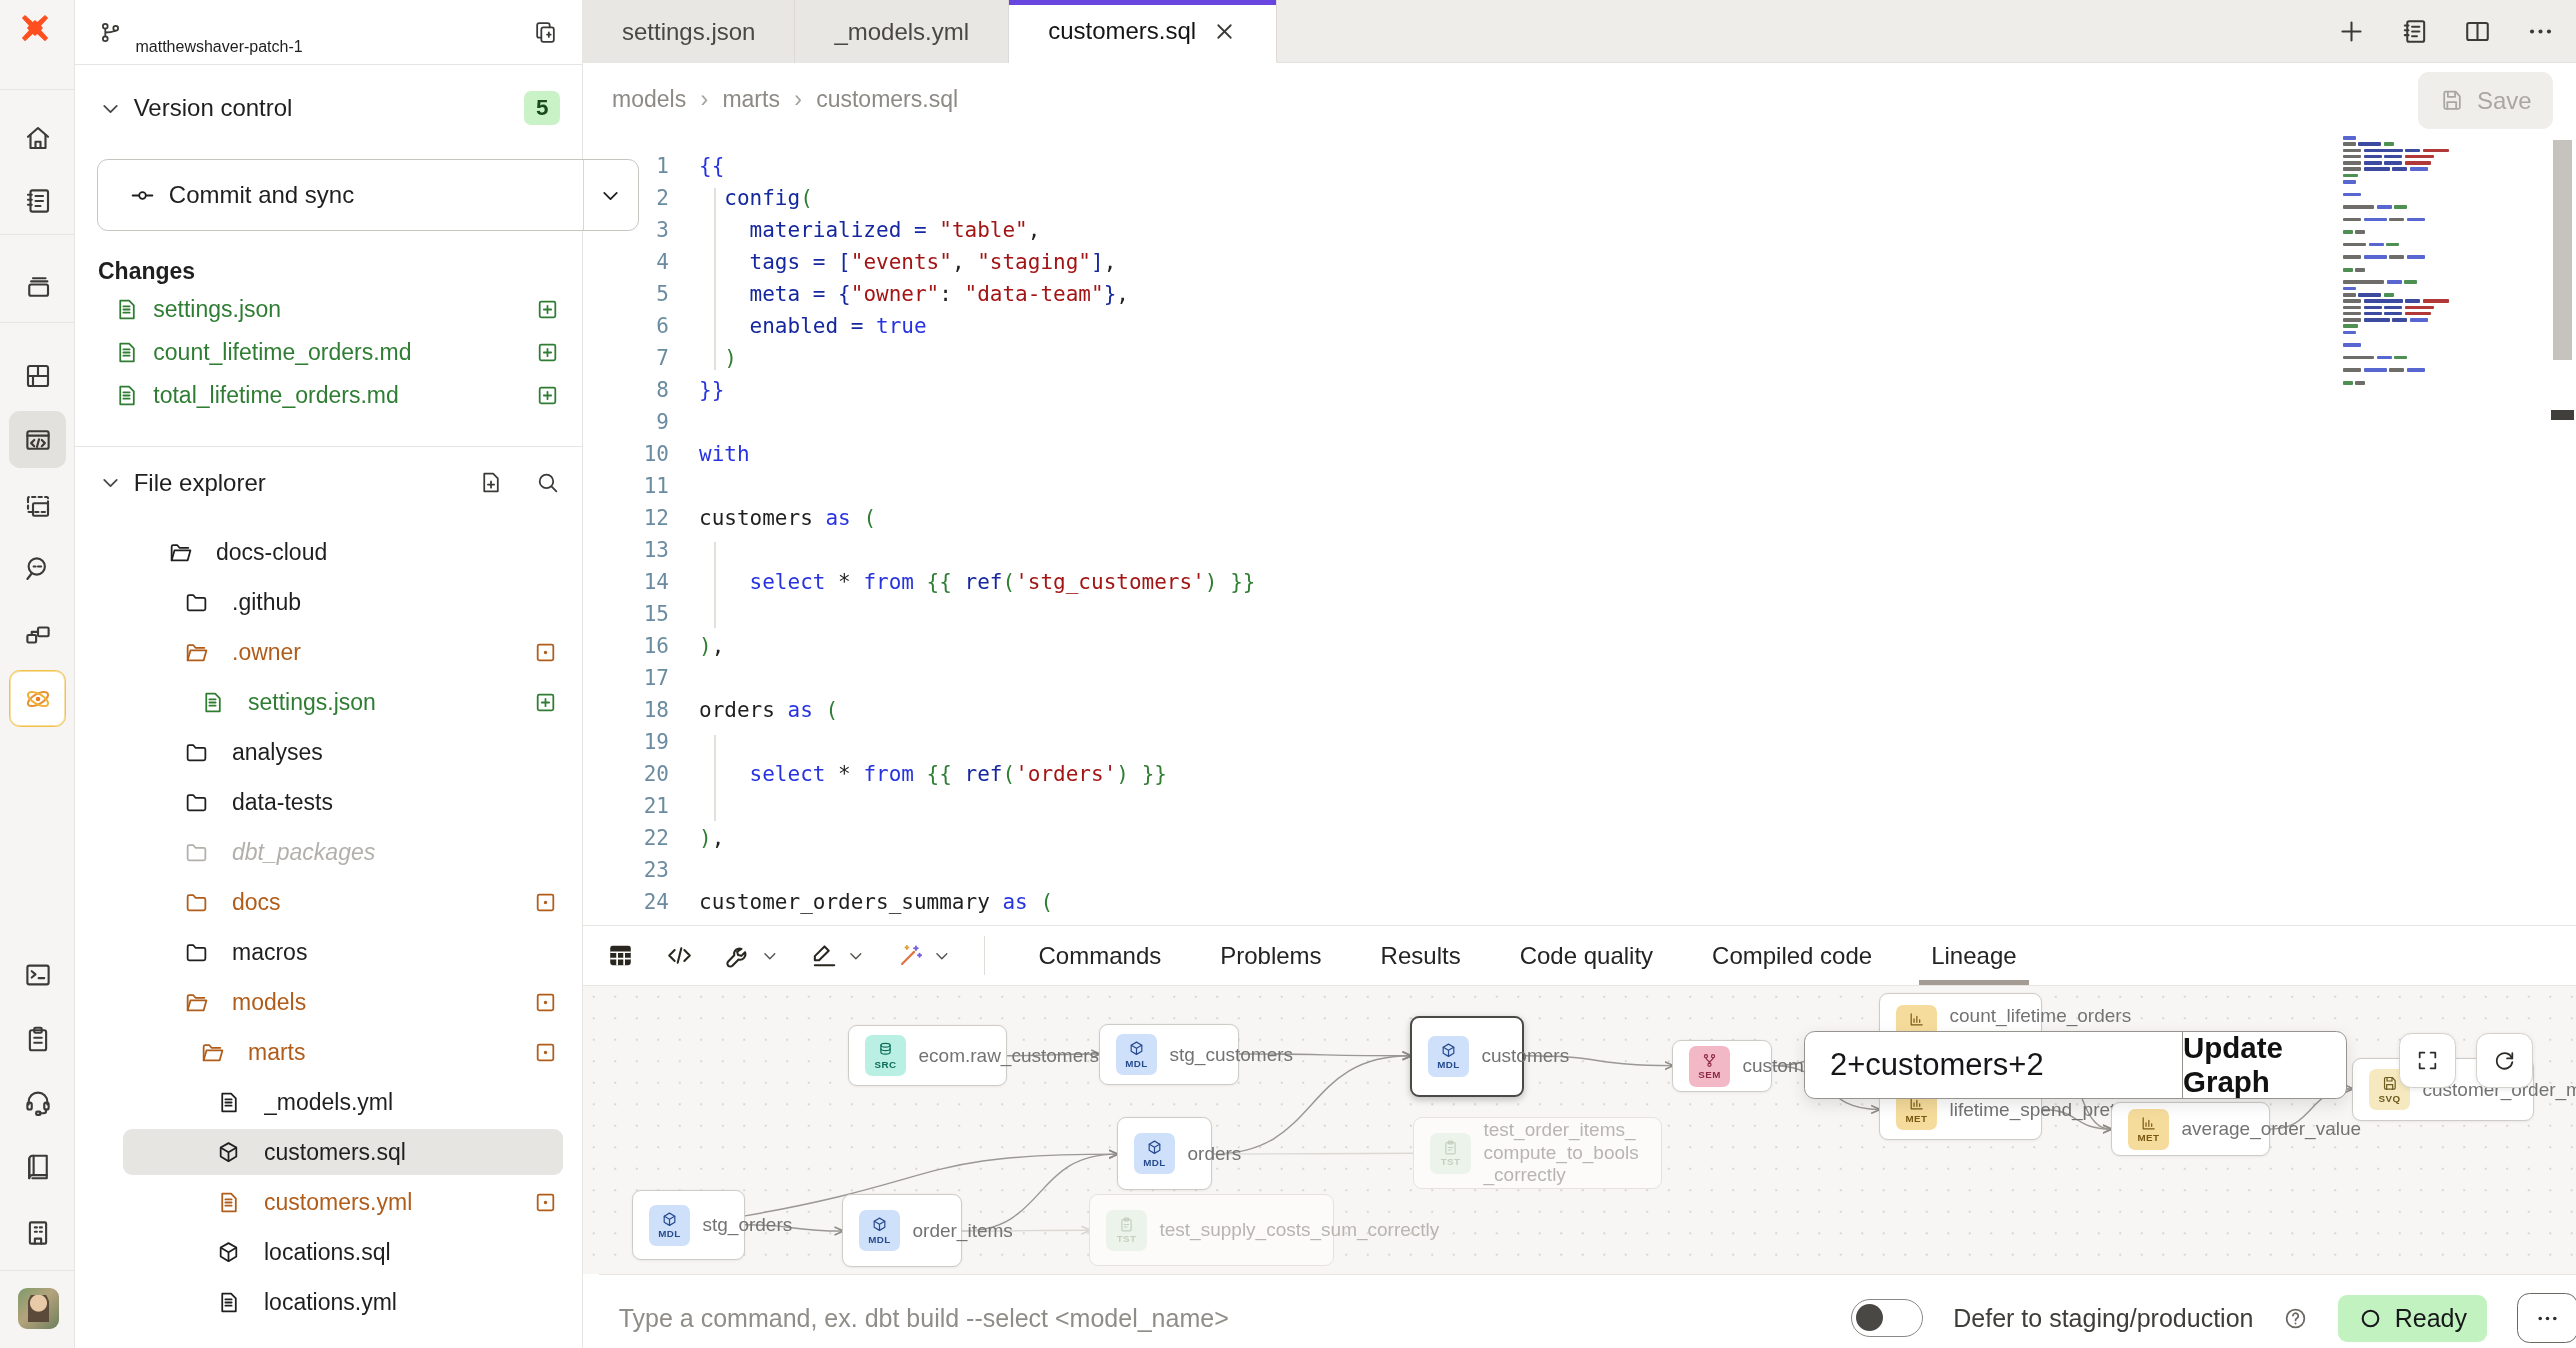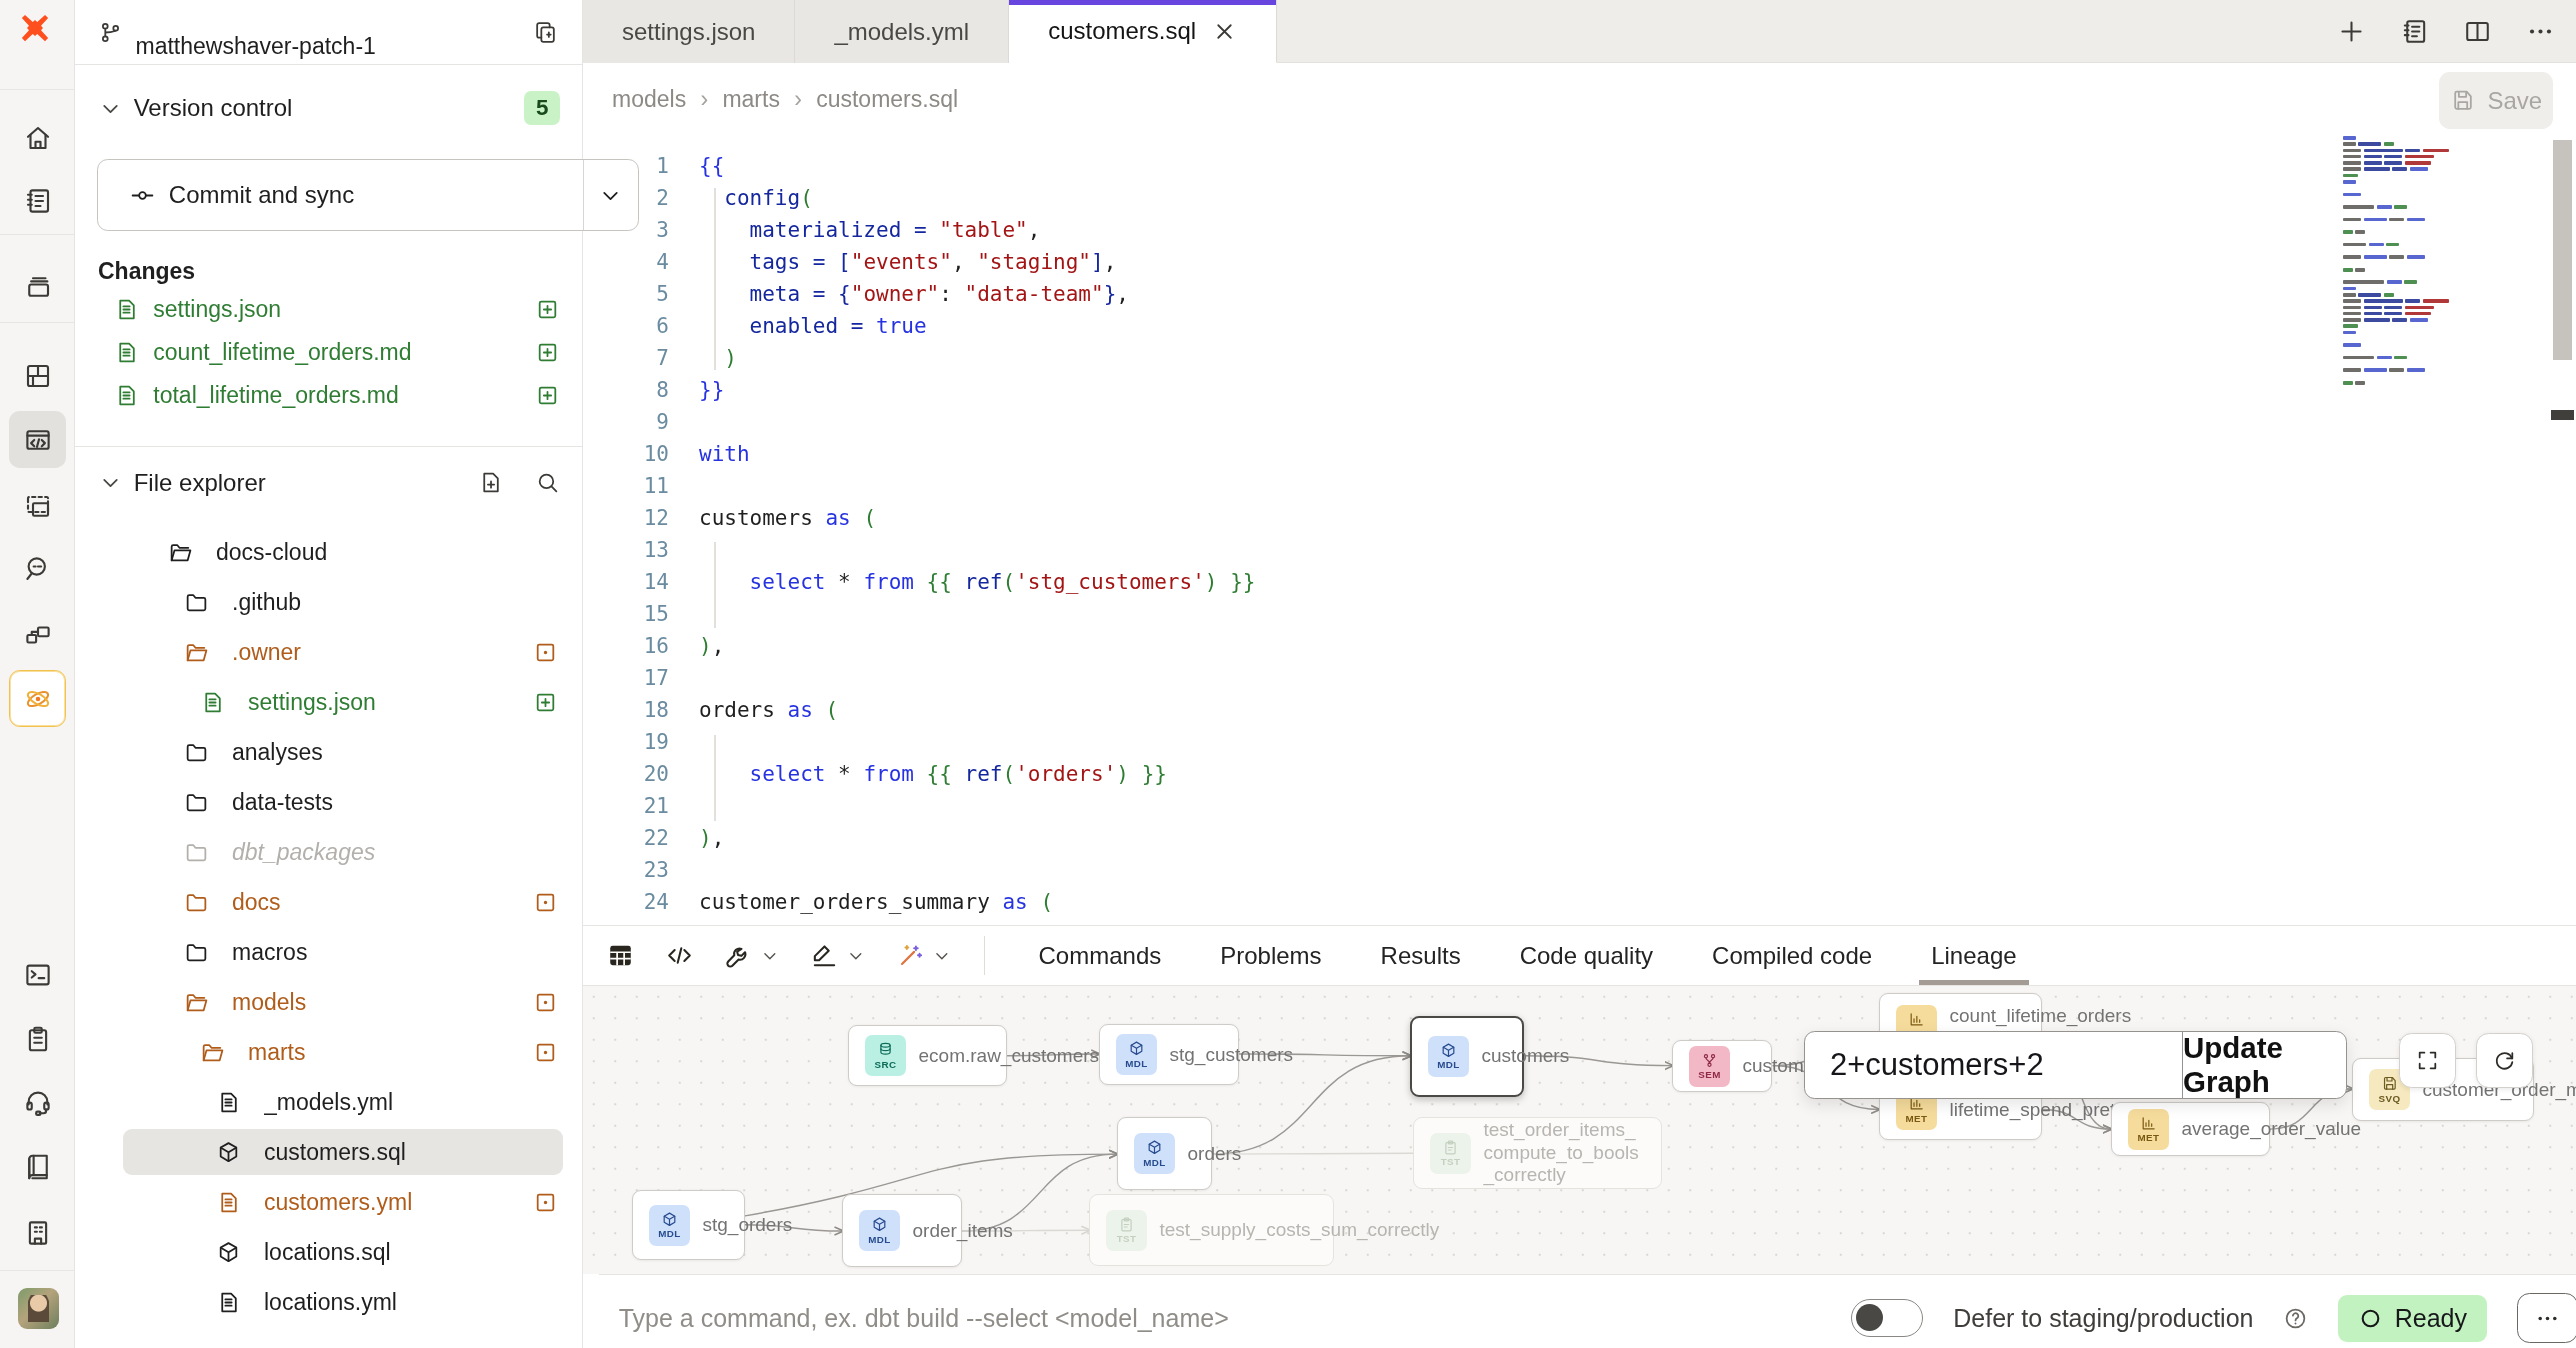--- a/index.html
+++ b/index.html
@@ -20,21 +20,21 @@
   #avatar::after { content:""; position:absolute; left:9.8px; top:7.2px; width:21.5px; height:27px;
     background:radial-gradient(circle at 50% 30%, #e8c9a8 0 8px, transparent 9px),
                radial-gradient(ellipse at 50% 85%, #5b4a3a 0 12.5px, transparent 13.4px); }
 
   
   #sidebar { position:absolute; left:75px; top:0; width:508px; height:1349px; background:#fff;
     border-right:0.9px solid #e7e5e2; z-index:20; }
   #branch-row { position:absolute; left:0; top:0; width:508px; height:65px; border-bottom:0.9px solid #e7e5e2;
     display:flex; align-items:center; padding:0 25px 0 23px; gap:12.5px; }
   #branch-row svg { width:27px; height:27px; color:#3c3a37; flex:0 0 auto; }
-  #branch-name { font-size:23px; flex:1 1 auto; white-space:nowrap; overflow:hidden;margin-top:29px; }
+  #branch-name { font-size:16px; flex:1 1 auto; white-space:nowrap; overflow:hidden;margin-top:29px; }
   .sec-head { display:flex; align-items:center; gap:10.7px; padding:0 23px; height:54px; }
   .sec-head .chev { width:23px; height:23px; color:#4a4845; }
   .sec-title { font-size:24px; font-weight:400; flex:1; }
   #vc-badge { background:#c9f2c6; color:#184a1d; font-size:22.4px; font-weight:600;
     border-radius:7.2px; padding:3.6px 11.6px; }
   #commit-btn { position:absolute; left:21.5px; top:159px; width:542px; height:72px;
     border:1.3px solid #c7c4c0; border-radius:10.7px; background:#fff; display:flex; align-items:center; }
   #commit-main { flex:1; display:flex; align-items:center; gap:14.3px; padding-left:32px; font-size:24px; font-weight:500; }
   #commit-main svg { width:29px; height:29px; }
   #commit-caret { width:55px; height:100%; border-left:1.3px solid #d9d6d2; display:flex;
@@ -67,21 +67,21 @@
     font-size:24px; color:#4a4845; background:#e9e7e4; border-right:0.9px solid #dcd9d6; padding:0 39px; position:relative; }
   .tab.active { background:#fff; color:#141414; border-bottom:0.9px solid #fff; }
   .tab.active::before { content:""; position:absolute; left:0; right:0; top:0; height:5.4px; background:#6945e0; }
   .tab .x { width:21.5px; height:21.5px; color:#3c3a37; }
   #tab-actions { position:absolute; right:21.5px; top:0; height:63px; display:flex; align-items:center; gap:34px; color:#3c3a37; }
   #tab-actions svg { width:29px; height:29px; }
 
   #toolbar { position:absolute; left:0; top:63px; width:1993px; height:73px; background:#fff; }
   #breadcrumb { position:absolute; left:29px; top:23px; display:flex; gap:14.3px; font-size:23px; color:#8d8a86; }
   #breadcrumb .sep { color:#a5a29e; }
-  #save-btn { position:absolute; right:23px; top:9px; width:114px; height:57px; background:#f0eeeb;
+  #save-btn { position:absolute; right:23px; top:9px; width:135px; height:57px; background:#f0eeeb;
     border-radius:10.7px; display:flex; align-items:center; justify-content:center; gap:12.5px;
     font-size:24px; color:#aaa7a2; }
   #save-btn svg { width:25px; height:25px; }
 
   
   #editor { position:absolute; left:0; top:136px; width:1993px; height:789px; background:#fff; overflow:hidden; }
   .code-line { position:relative; height:32px; line-height:32px; font-family:"DejaVu Sans Mono", monospace; font-size:21px; white-space:pre; }
   .ln { position:absolute; left:0; width:86px; text-align:right; color:#6a8ba0; }
   .ct { position:absolute; left:116px; }
   .tok-k { color:#2733e0; } .tok-i { color:#14279e; } .tok-s { color:#a31515; } .tok-g { color:#2e7d32; }

